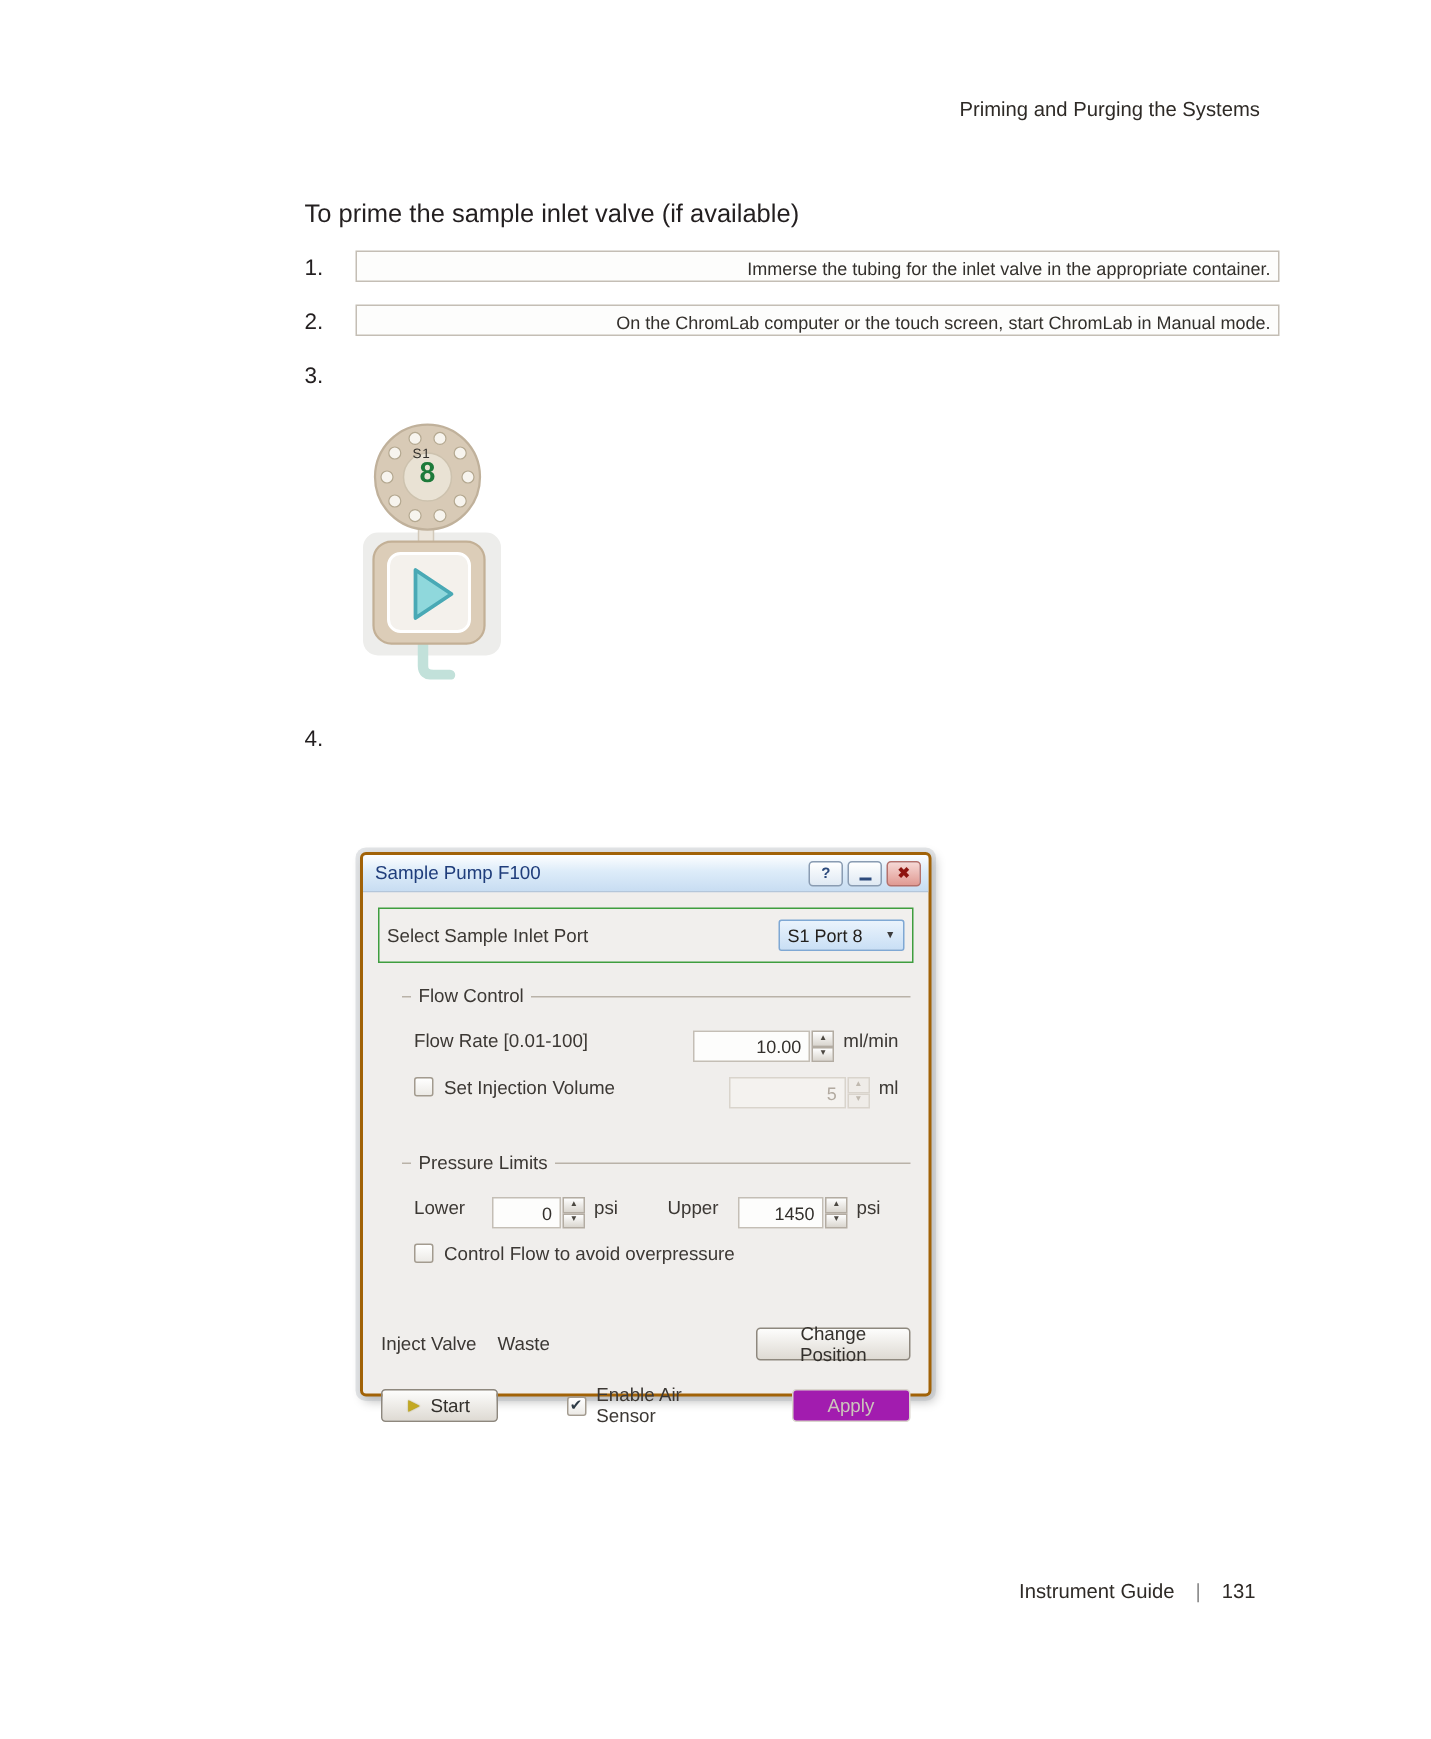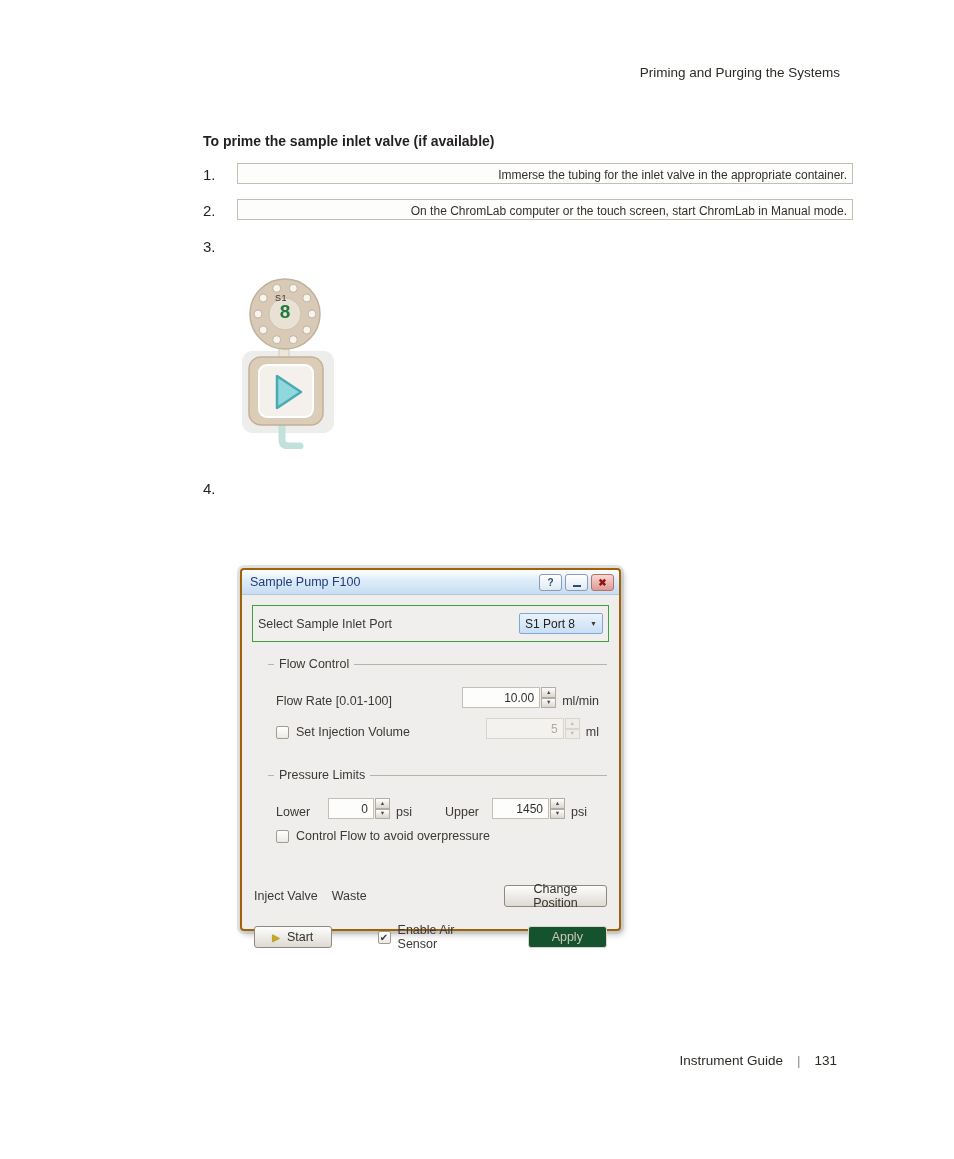--- a/index.html
+++ b/index.html
@@ -3,21 +3,21 @@
 <meta charset="utf-8">
 <style>
   * { box-sizing: border-box; }
   html,body { margin:0; padding:0; background:#fff; }
   .page {
     position:relative; width:954px; height:1159px; background:#ffffff;
     font-family:"Liberation Sans", sans-serif; color:#231f20; overflow:hidden;
   }
   .running-header { position:absolute; top:65px; right:114px; font-size:13.5px; color:#2e2a26; }
   .content { position:absolute; left:203px; top:133px; width:650px; }
-  .heading { font-size:14px; font-weight:bold; margin:0 0 14px 0; }
+  .heading { font-size:17px; font-weight:normal; margin:0 0 14px 0; }
   .step { display:flex; margin-bottom:13px; font-size:15px; line-height:23px; }
   .step .num { width:34px; flex:0 0 34px; }
   .step .txt { flex:1; }
   .step.last { margin-bottom:0; }
 
   
   .valve-fig { position:relative; width:96px; height:172px; margin:19px 0 28px 37px; }
   .valve-fig svg { position:absolute; left:0; top:0; }
   .valve-s1 { position:absolute; left:35px; top:16px; font-size:9px; color:#33302c; letter-spacing:.5px; }
   .valve-num { position:absolute; left:36px; top:24px; width:18px; text-align:center; font-size:19px; font-weight:bold; color:#1d7a3a; }
@@ -54,21 +54,21 @@
     padding:0 5px; background:linear-gradient(#eaf3fc,#c9dff5); border:1px solid #7fa8d4;
     border-radius:2px; font-size:12px; color:#23201d;
   }
   .dd-arrow { font-size:7px; color:#3c3c3c; }
 
   .groupbox { position:relative; border-top:1px solid #b9b2a8; margin:22px 2px 0 16px; padding:12px 6px 2px 6px; }
   .groupbox.flow { margin-top:22px; }
   .groupbox.pressure { margin-top:24px; }
   .legend { position:absolute; top:-8px; left:6px; background:#f0eeec; padding:0 5px; font-size:12.5px; color:#3c3834; }
 
-  .frow { display:flex; align-items:flex-end; margin:10px 2px; }
+  .frow { display:flex; align-items:flex-start; margin:10px 2px; }
   .frow .grow { flex:1; }
   .txt {
     height:21px; border:1px solid #c4beb5; background:#fdfdfc; padding:0 5px; text-align:right;
     font-size:12px; color:#33302c; font-family:"Liberation Sans", sans-serif;
   }
   .txt.dis { background:#f4f2ef; color:#b2aaa0; border-color:#d9d4cc; }
   .w78 { width:78px; } .w46 { width:46px; } .w57 { width:57px; }
   .spinner { display:inline-flex; flex-direction:column; width:15px; height:21px; margin-left:1px; }
   .spin-btn {
     flex:1; border:1px solid #b3ac a2; border:1px solid #b3aca2; background:linear-gradient(#fefefe,#dad6cf);
@@ -81,21 +81,21 @@
     background:linear-gradient(#ffffff,#eceae6); margin-right:7px; display:inline-flex;
     align-items:center; justify-content:center; font-size:10px; color:#3d4a56;
   }
   .cb.checked { color:#2f3b46; }
   .gap14 { width:14px; }
   .btn {
     height:22px; border:1px solid #8e887e; border-radius:3px; padding:0 10px;
     background:linear-gradient(#fdfdfc,#dedad3); font-size:12.5px; color:#33302c;
     display:inline-flex; align-items:center; justify-content:center; font-family:"Liberation Sans", sans-serif;
   }
-  .btn.disabled { border-color:#d9d4cc; background:#14532d; color:#ccc5bb;margin-left:35px; }
+  .btn.disabled { border-color:#d9d4cc; background:#a21caf; color:#ccc5bb;margin-left:35px; }
   .inject-row { display:flex; align-items:center; margin:30px 2px 0 2px; }
   .bottom-row { display:flex; align-items:center; margin:16px 2px 0 2px; }
   .start-btn { width:80px; }
   .start-icon { color:#c3a922; font-size:10px; margin-right:7px; text-shadow:0 0 1px #8f7d12; }
   .apply-btn { width:82px; margin-left:auto; }
   .chg-btn { margin-left:auto; width:103px; }
   .air-cb-wrap { display:flex; align-items:center; margin-left:46px; }
 
   .footer { position:absolute; top:1053px; right:117px; font-size:13.5px; color:#2e2a26; display:flex; }
   .footer .sep { margin:0 14px; color:#8a8a8a; }

